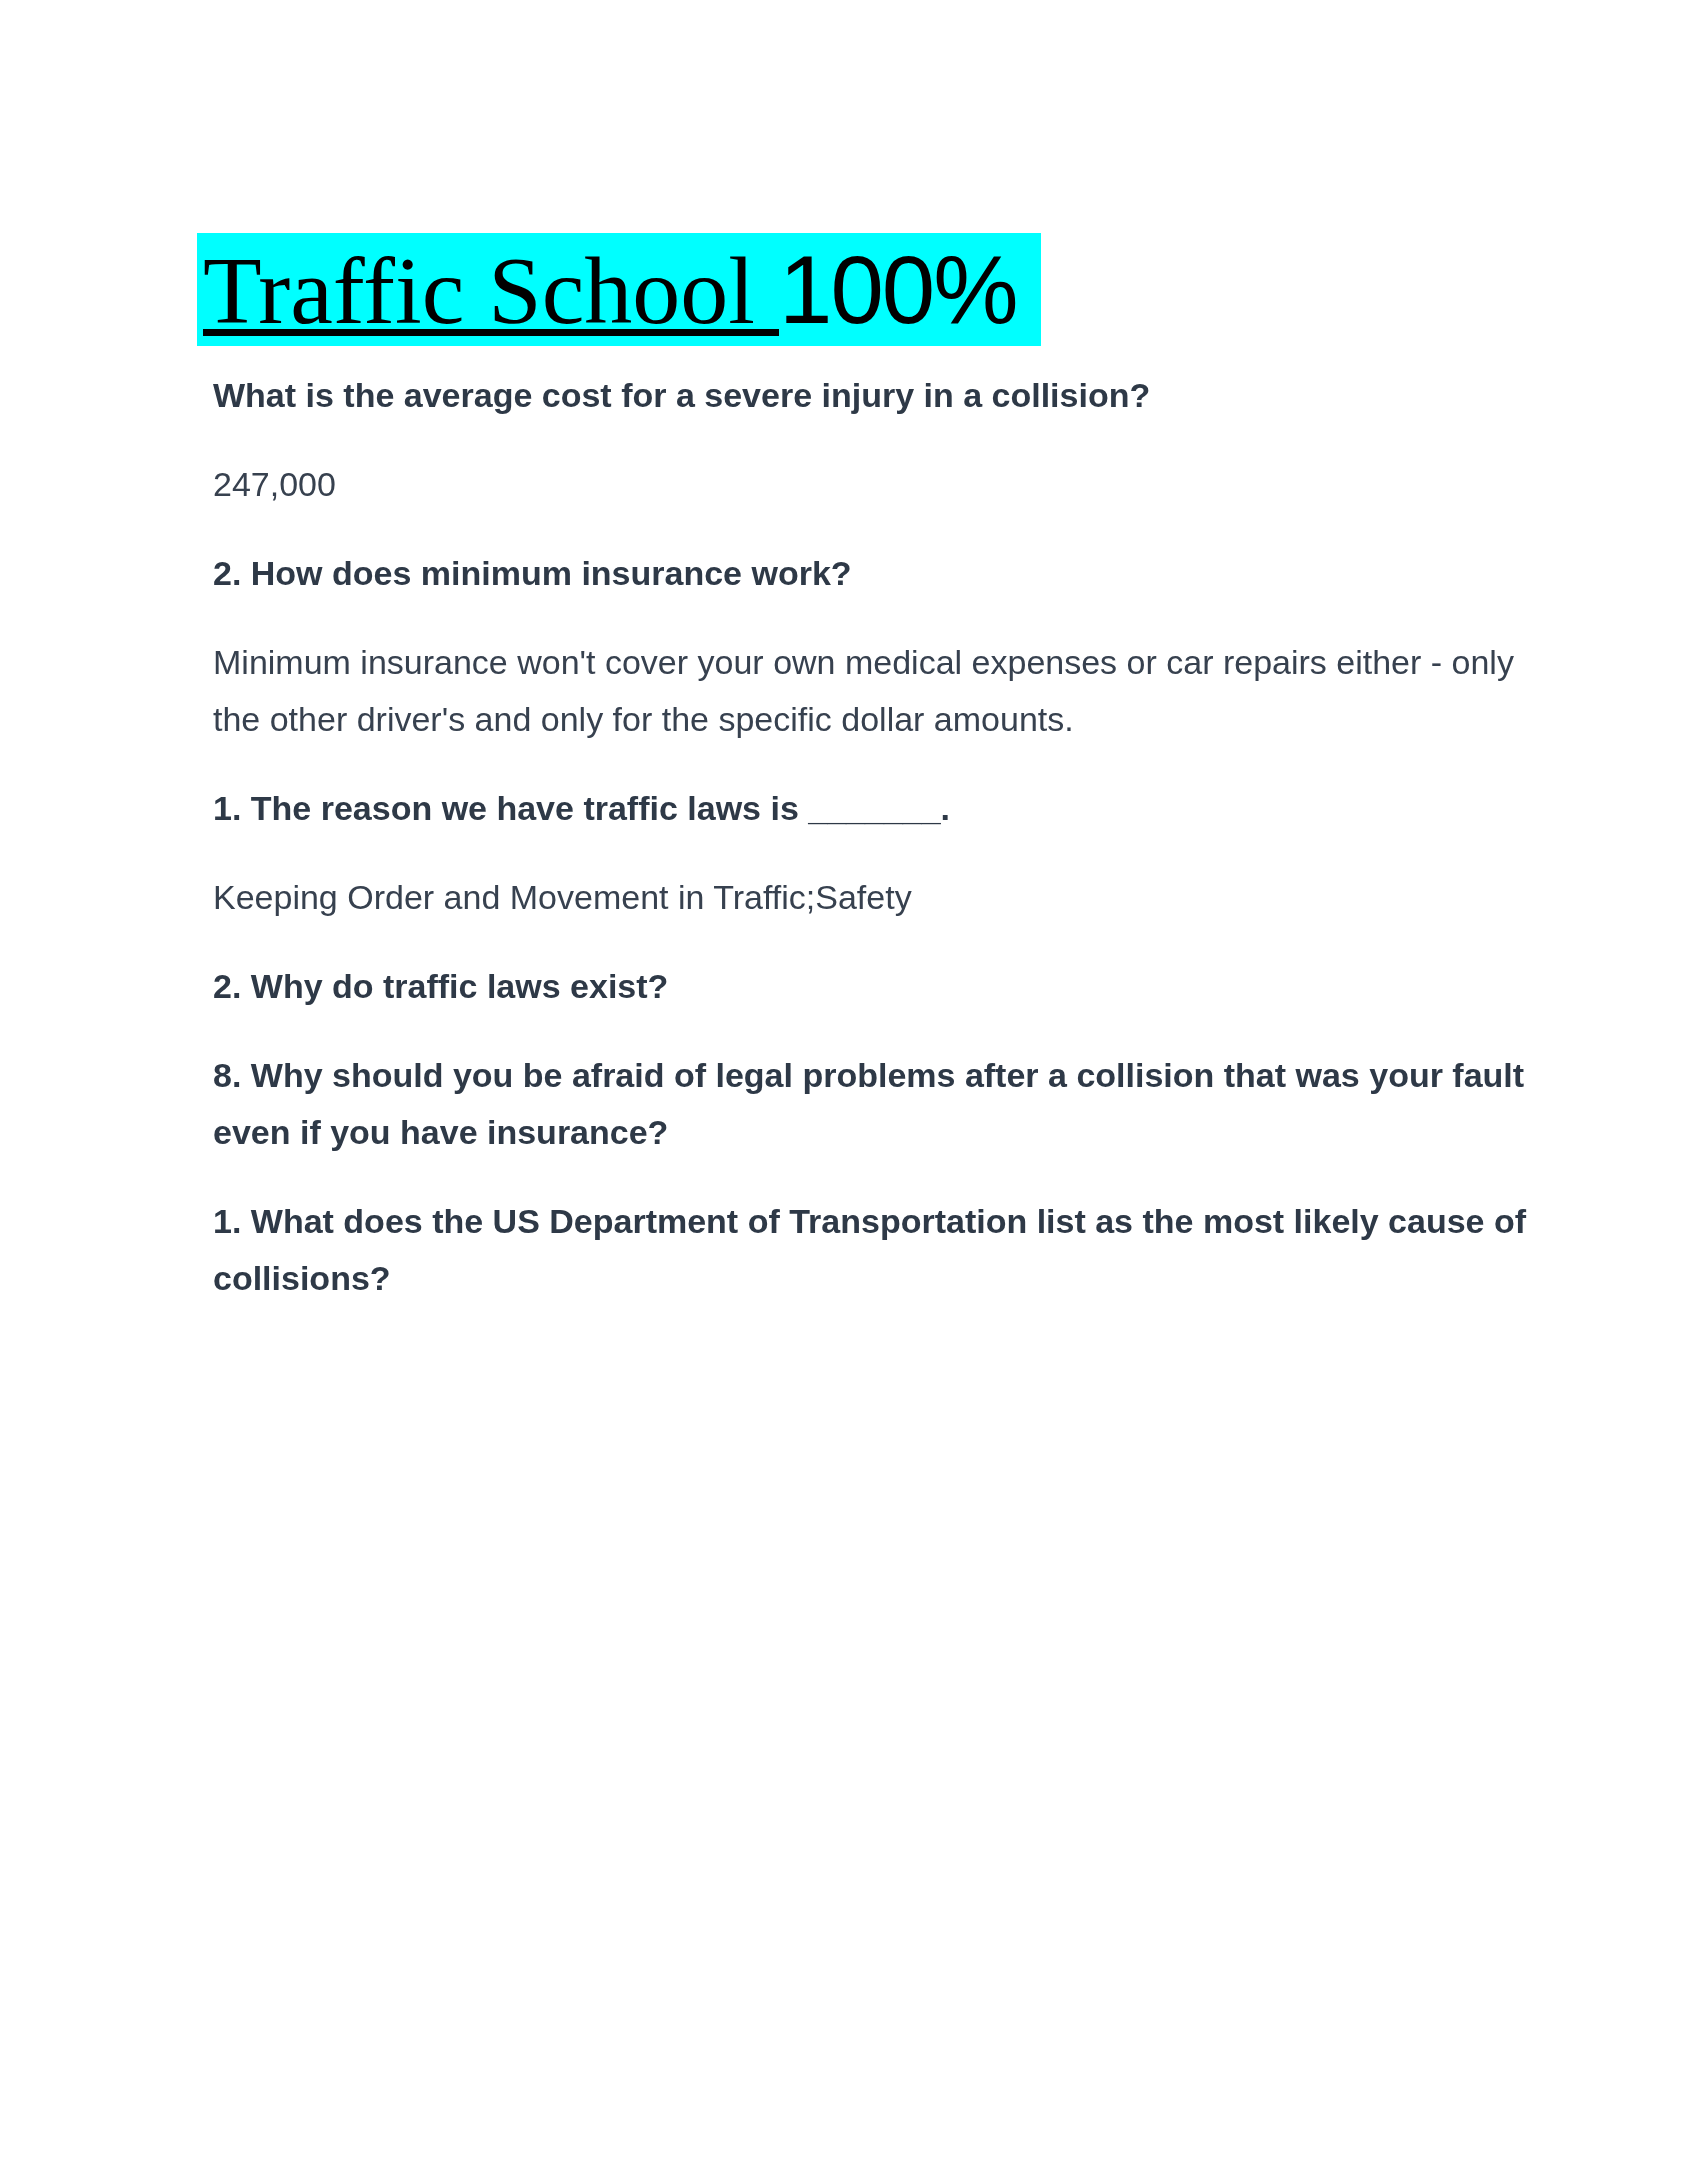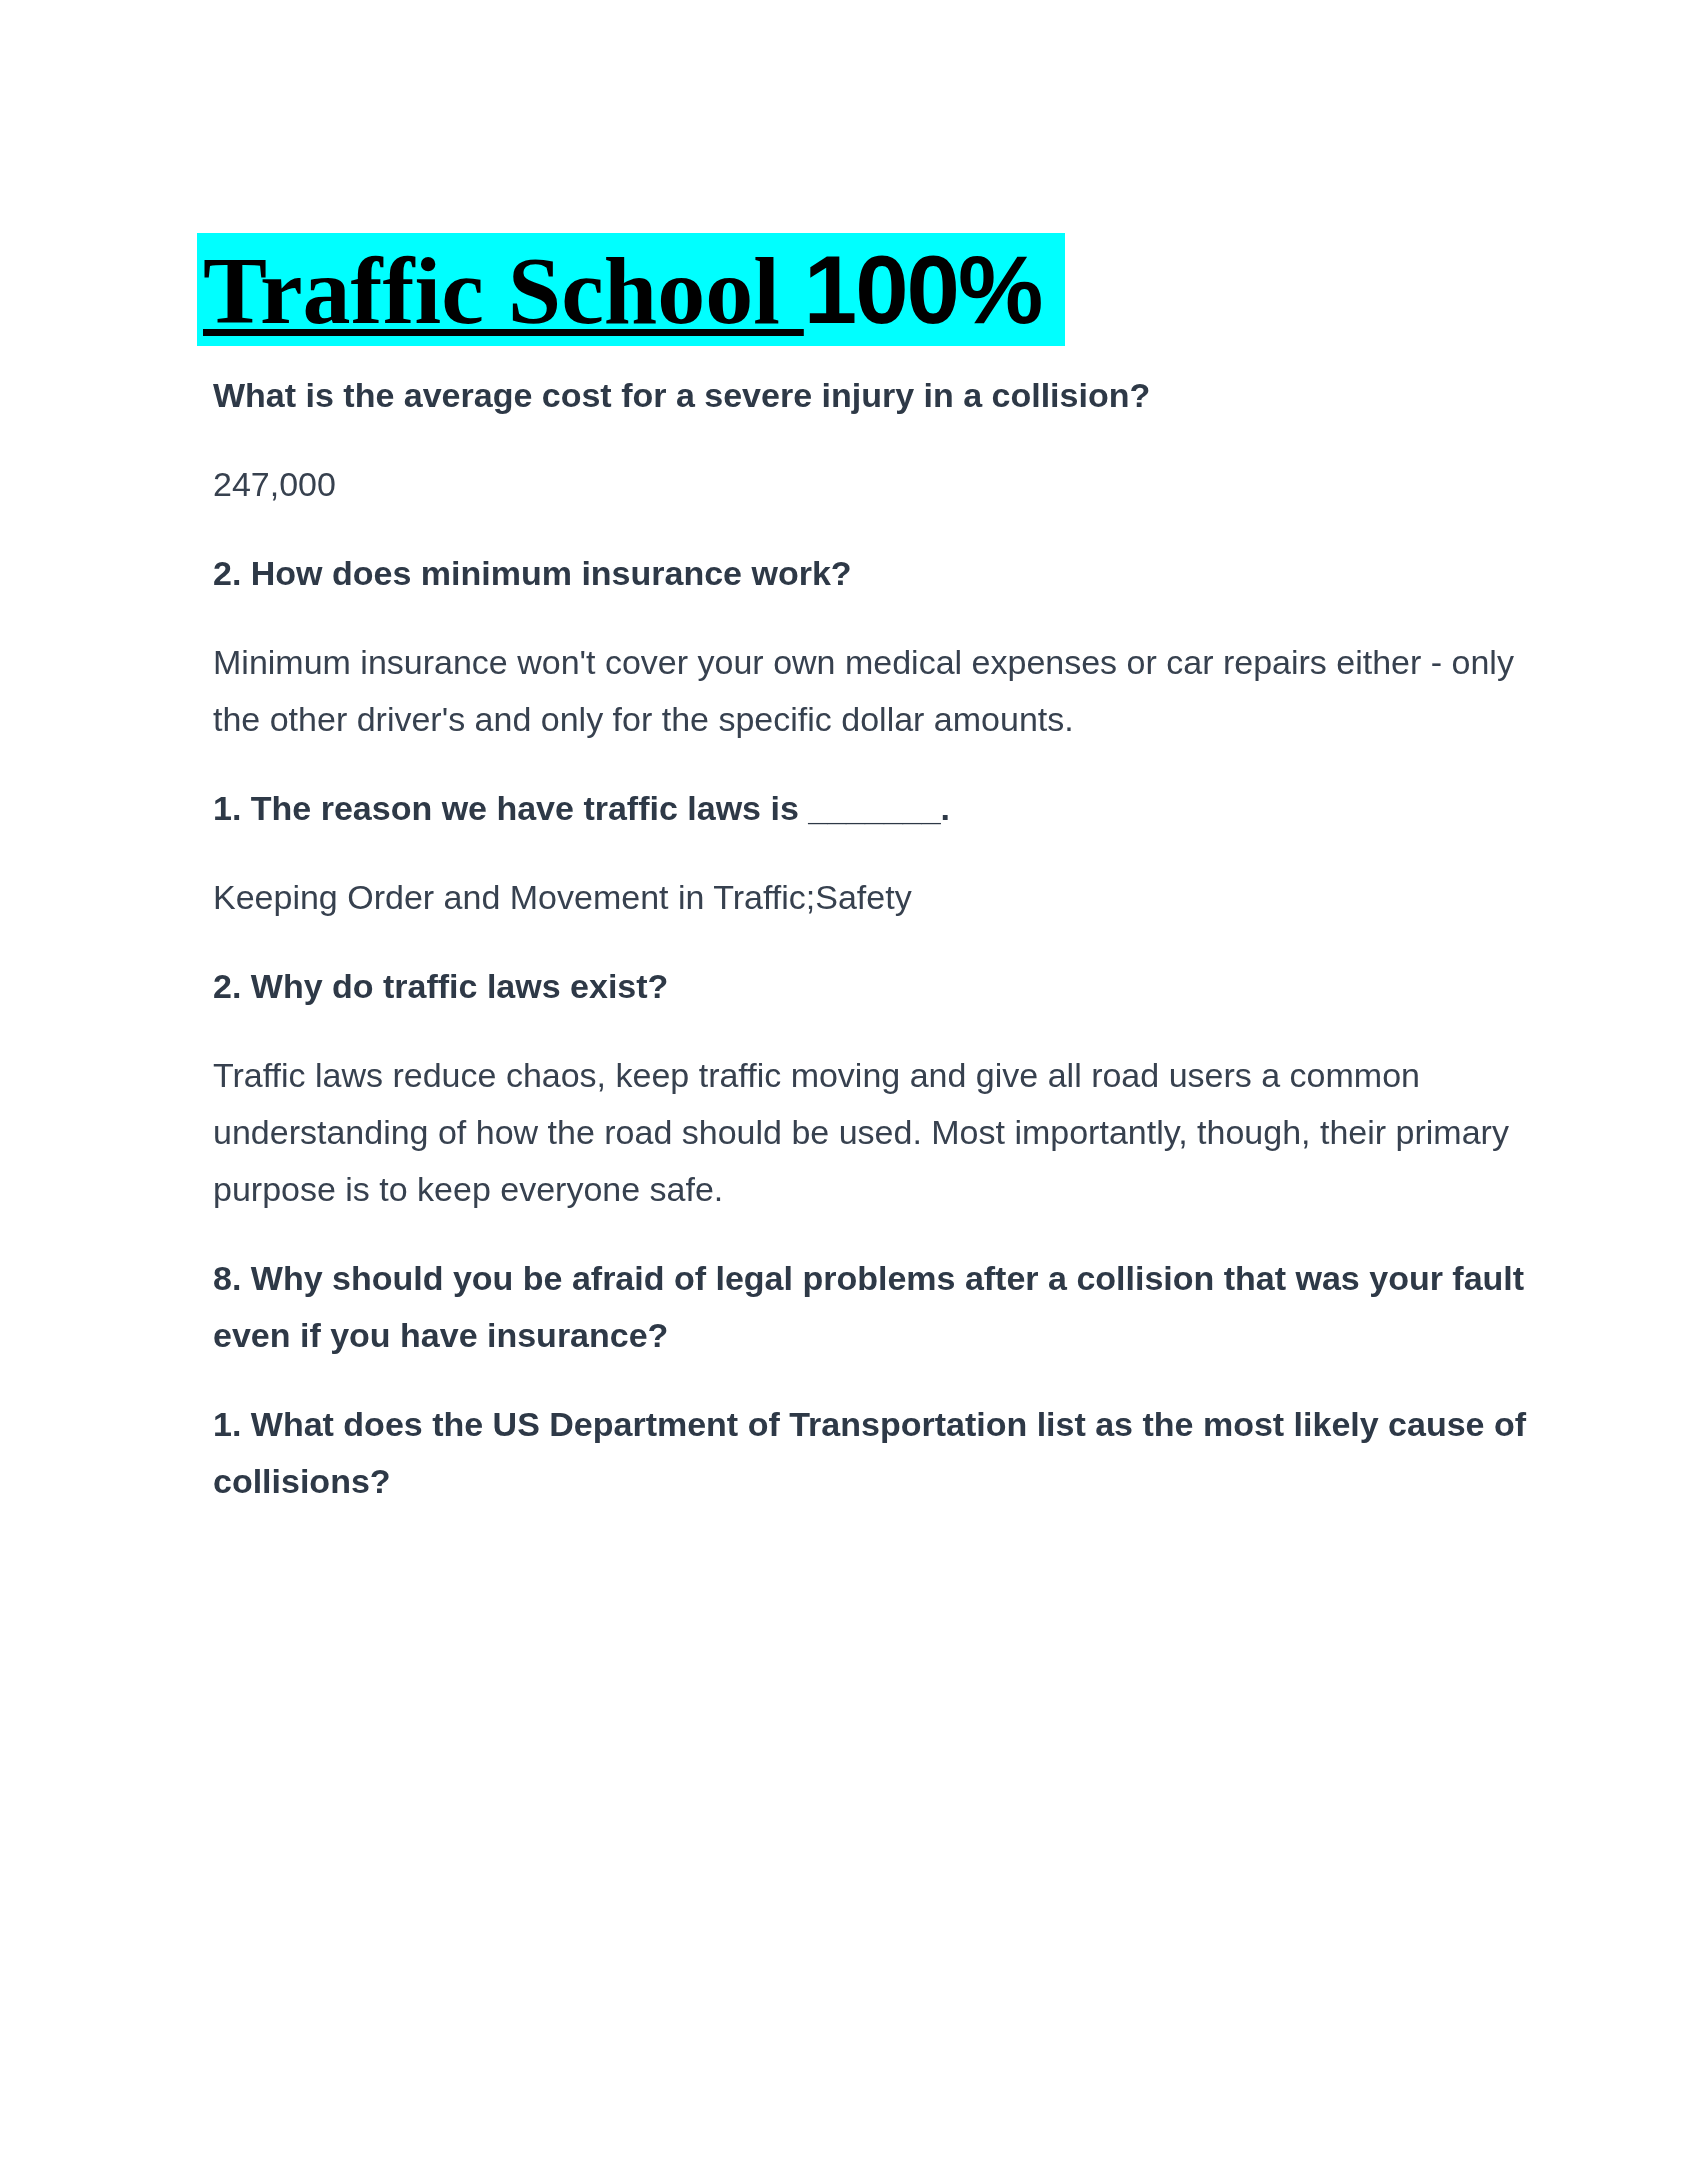--- a/index.html
+++ b/index.html
@@ -17,21 +17,21 @@
   }
   .content {
     position: absolute;
     left: 197px;
     top: 231px;
     width: 1347px;
   }
   
   .title {
     color: var(--title-color, #000000);
-    font-weight: bold;
+    font-weight: normal;
     font-size: 96px;
     line-height: 117px;
     margin: 0 0 18px 0;
   }
   .title-line { white-space: nowrap; }
   .hl {
     background: var(--highlight, #00ffff);
     padding: 3px 24px 3px 6px;
   }
   .title-serif {
@@ -73,23 +73,20 @@
 
     <div class="qa-list" id="qa-list">
         <p class="block question">What is the average cost for a severe injury in a collision?</p>
         <p class="block answer">247,000</p>
         <p class="block question">2. How does minimum insurance work?</p>
         <p class="block answer">Minimum insurance won't cover your own medical expenses or car repairs either - only
 the other driver's and only for the specific dollar amounts.</p>
         <p class="block question">1. The reason we have traffic laws is _______.</p>
         <p class="block answer">Keeping Order and Movement in Traffic;Safety</p>
         <p class="block question">2. Why do traffic laws exist?</p>
-        <p class="block answer">Traffic laws reduce chaos, keep traffic moving and give all road users a common
-understanding of how the road should be used. Most importantly, though, their primary
-purpose is to keep everyone safe.</p>
         <p class="block question">8. Why should you be afraid of legal problems after a collision that was your fault
 even if you have insurance?</p>
         <p class="block question">1. What does the US Department of Transportation list as the most likely cause of
 collisions?</p>
       </div>
 
   </div>
 </div>
 
 

